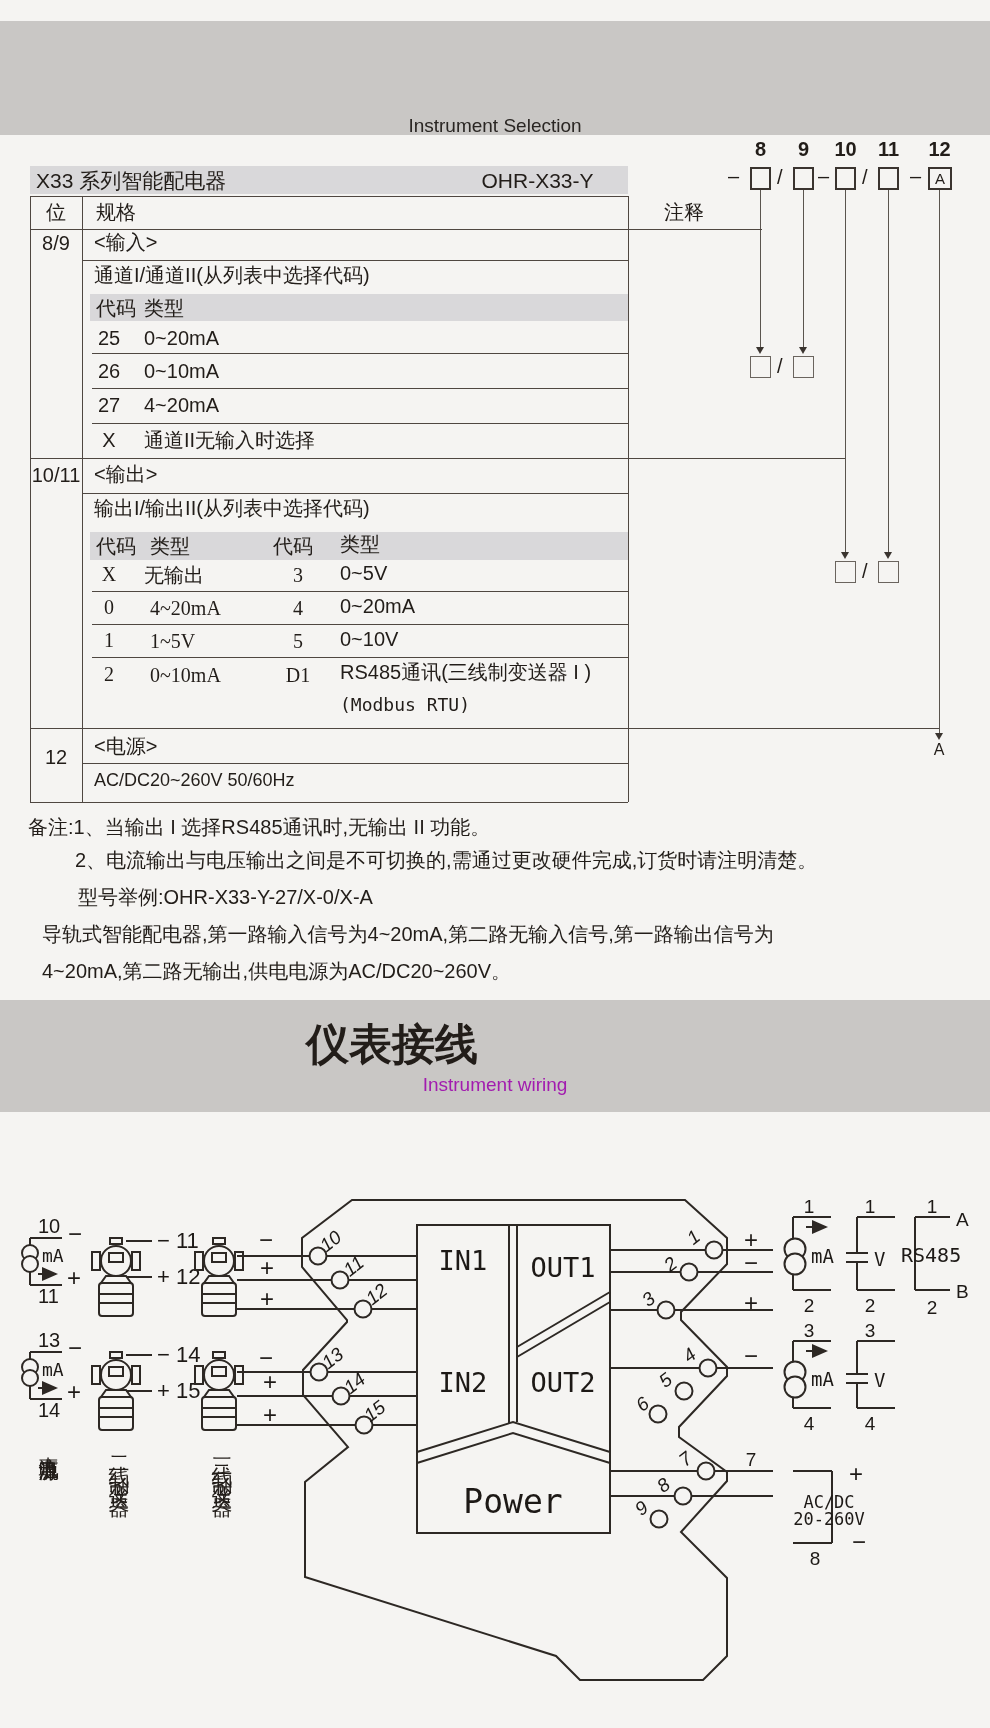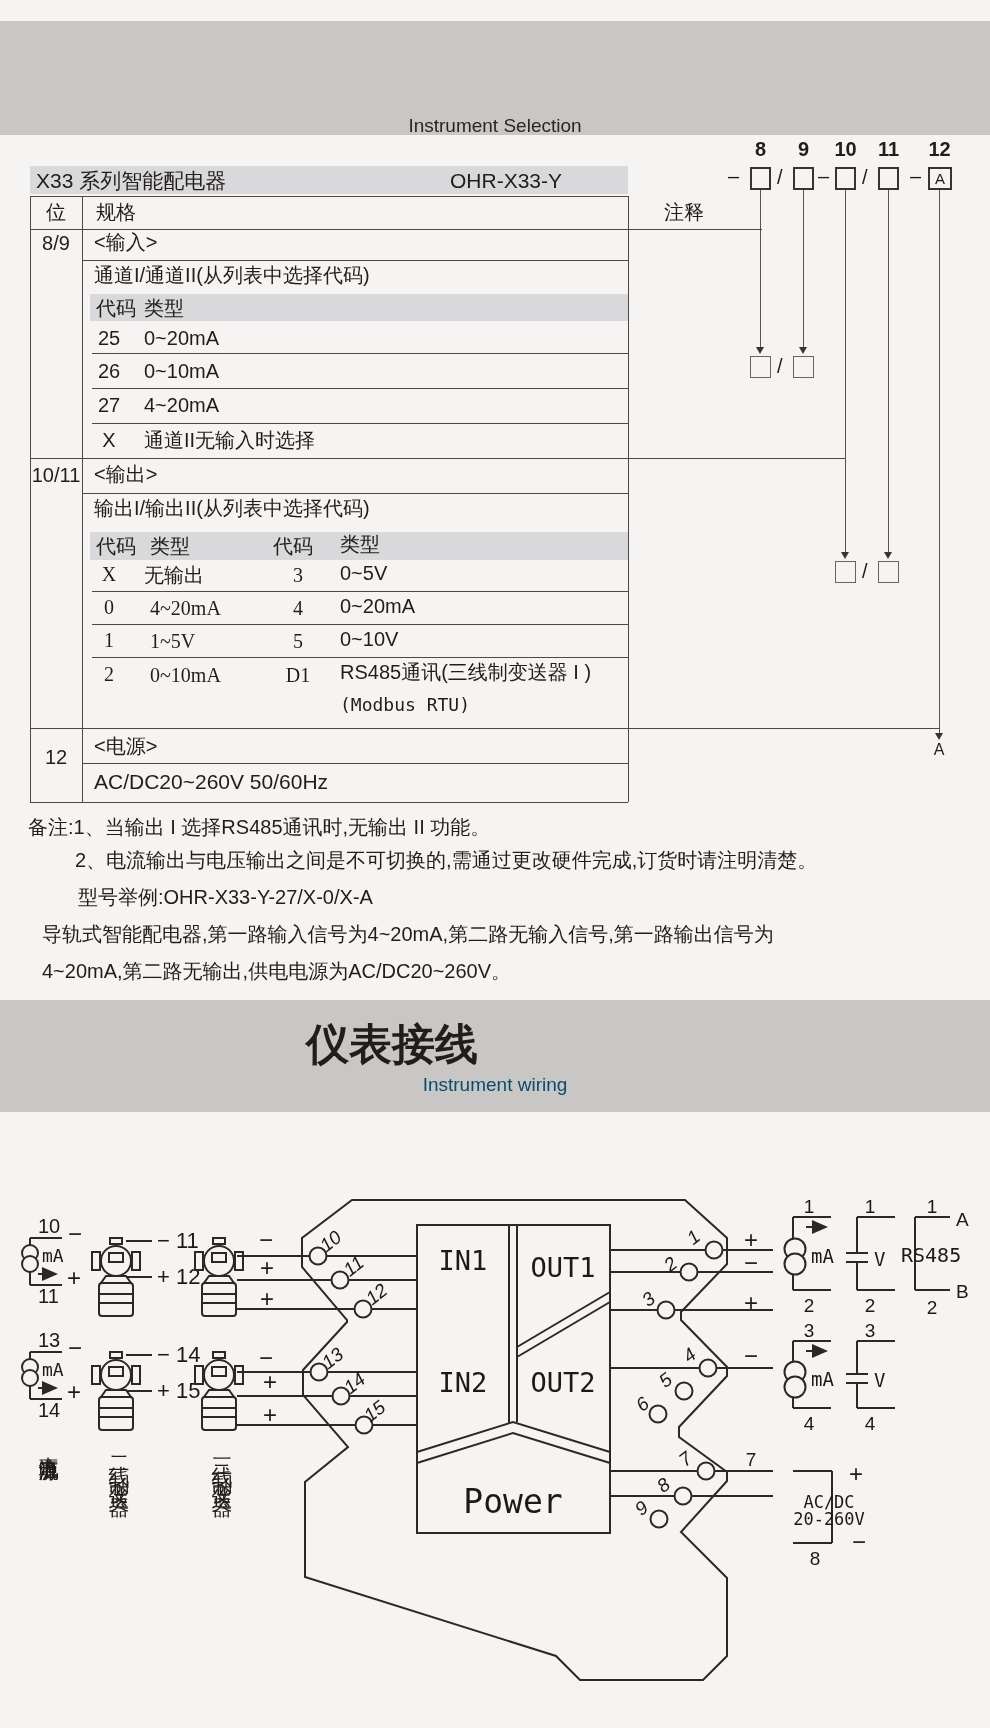--- a/index.html
+++ b/index.html
@@ -26,21 +26,21 @@
 </style>
 </head>
 <body>
 
 <div class="band" style="top:21px;height:114px">
   <div class="s" style="left:0;width:990px;top:94px;font-size:19px;color:#2a2623">Instrument Selection</div>
 </div>
 
 <div class="gray" style="left:30px;top:166px;width:598px;height:28px"></div>
 <span class="s" style="left:36px;top:169px;font-size:21px">X33 系列智能配电器</span>
-<span class="s" style="left:450px;top:169px;width:175px;text-align:left;font-size:21px">OHR-X33-Y</span>
+<span class="s" style="left:450px;top:169px;width:175px;text-align:center;font-size:21px">OHR-X33-Y</span>
 
 <span class="s b c" style="left:750px;top:138px;width:21px">8</span>
 <span class="s b c" style="left:793px;top:138px;width:21px">9</span>
 <span class="s b c" style="left:833px;top:138px;width:25px">10</span>
 <span class="s b c" style="left:876px;top:138px;width:25px">11</span>
 <span class="s b c" style="left:927px;top:138px;width:25px">12</span>
 
 <span class="s" style="left:728px;top:165px">–</span>
 <span class="cbox" style="left:750px;top:167px"></span>
 <span class="s" style="left:777px;top:166px">/</span>
@@ -137,31 +137,31 @@
 <span class="s" style="left:340px;top:628px">0~10V</span>
 
 <span class="s c serif" style="left:88px;top:663px;width:42px">2</span>
 <span class="s serif" style="left:150px;top:664px">0~10mA</span>
 <span class="s c serif" style="left:276px;top:664px;width:44px">D1</span>
 <span class="s" style="left:340px;top:661px">RS485通讯(三线制变送器 I )</span>
 <span class="s mono" style="left:340px;top:695px;font-size:18px">(Modbus RTU)</span>
 
 <span class="s c" style="left:30px;top:746px;width:52px">12</span>
 <span class="s" style="left:94px;top:735px">&lt;电源&gt;</span>
-<span class="s" style="left:94px;top:770px;font-size:21px">AC/DC20~260V 50/60Hz</span>
+<span class="s" style="left:94px;top:770px;font-size:18px">AC/DC20~260V 50/60Hz</span>
 
 <span class="s" style="left:28px;top:816px">备注:1、当输出 I 选择RS485通讯时,无输出 II 功能。</span>
 <span class="s" style="left:75px;top:849px">2、电流输出与电压输出之间是不可切换的,需通过更改硬件完成,订货时请注明清楚。</span>
 <span class="s" style="left:78px;top:886px">型号举例:OHR-X33-Y-27/X-0/X-A</span>
 <span class="s" style="left:42px;top:923px">导轨式智能配电器,第一路输入信号为4~20mA,第二路无输入信号,第一路输出信号为</span>
 <span class="s" style="left:42px;top:960px">4~20mA,第二路无输出,供电电源为AC/DC20~260V。</span>
 
 <div class="band" style="top:1000px;height:112px">
   <div class="s b" style="left:0;width:784px;top:20px;font-size:43px">仪表接线</div>
-  <div class="s" style="left:0;width:990px;top:74px;font-size:19px;color:#0c4a6e">Instrument wiring</div>
+  <div class="s" style="left:0;width:990px;top:74px;font-size:19px;color:#a21caf">Instrument wiring</div>
 </div>
 
 <svg style="position:absolute;left:0;top:1028px" width="990" height="700" viewBox="0 1028 990 700" fill="none" stroke="#2d2824" stroke-width="2">
   <defs>
     <marker id="ah" markerWidth="9" markerHeight="8" refX="7" refY="3.5" orient="auto">
       <path d="M0,0 L8,3.5 L0,7 Z" fill="#2d2824" stroke="none"></path>
     </marker>
     <g id="xmtr">
       <rect x="-6" y="-24" width="12" height="6"></rect>
       <circle cx="0" cy="-1" r="15"></circle>

